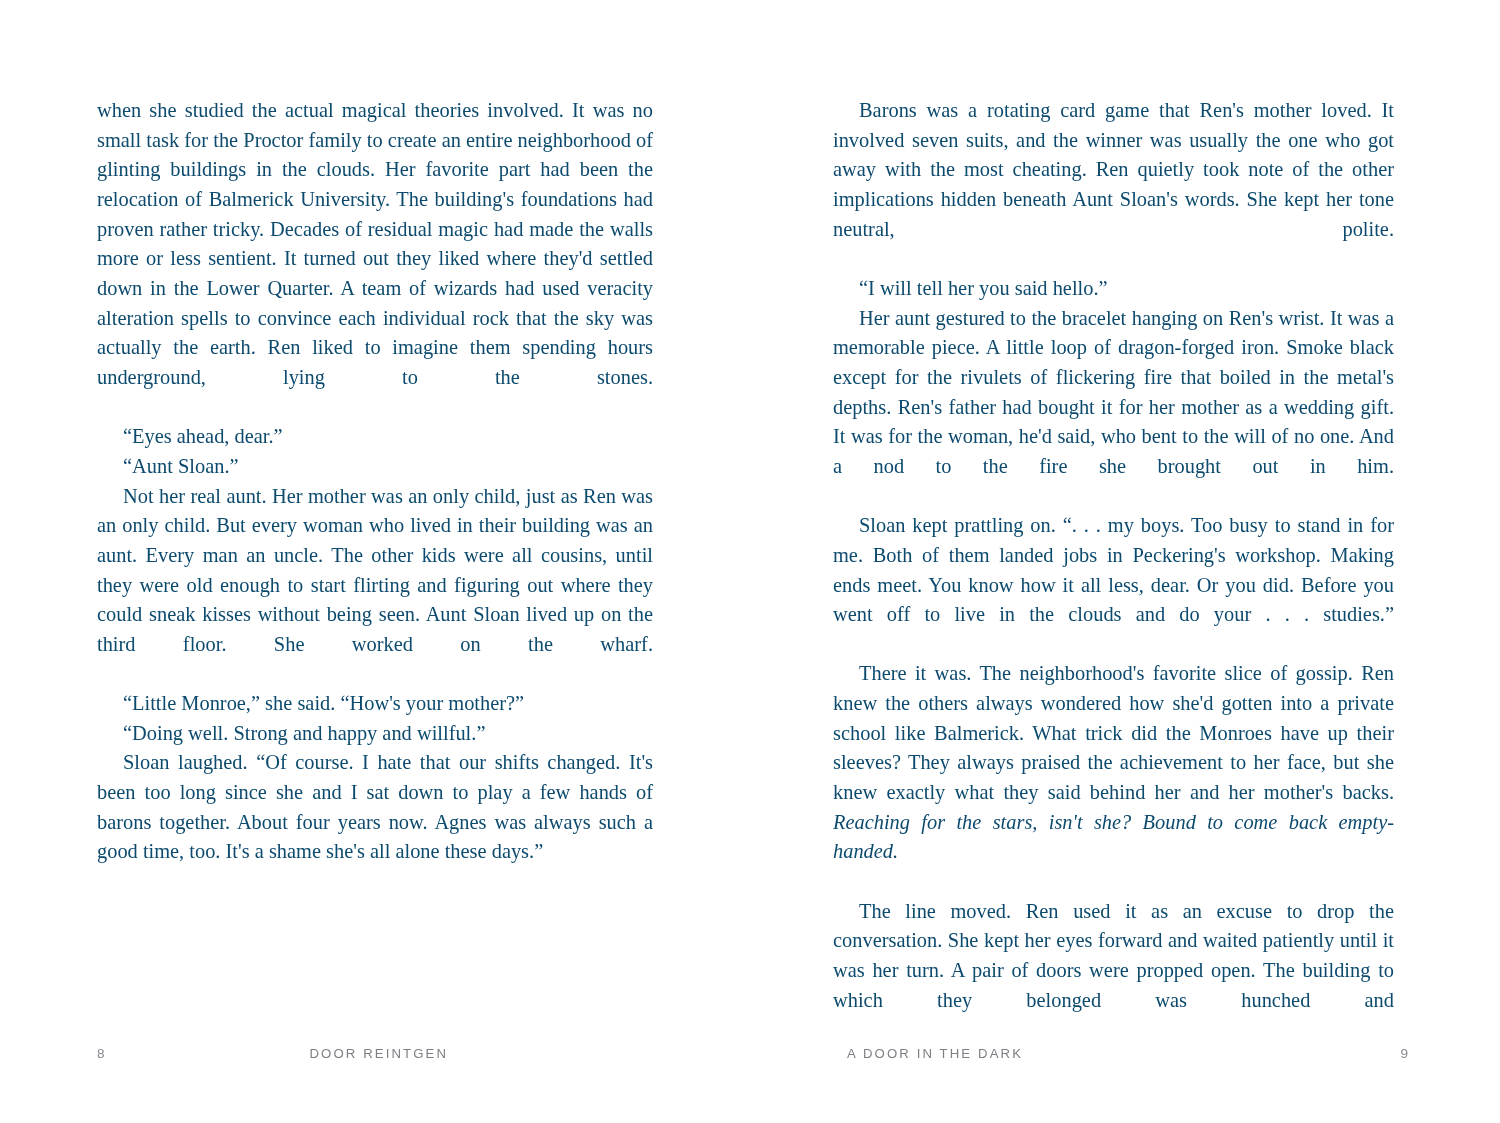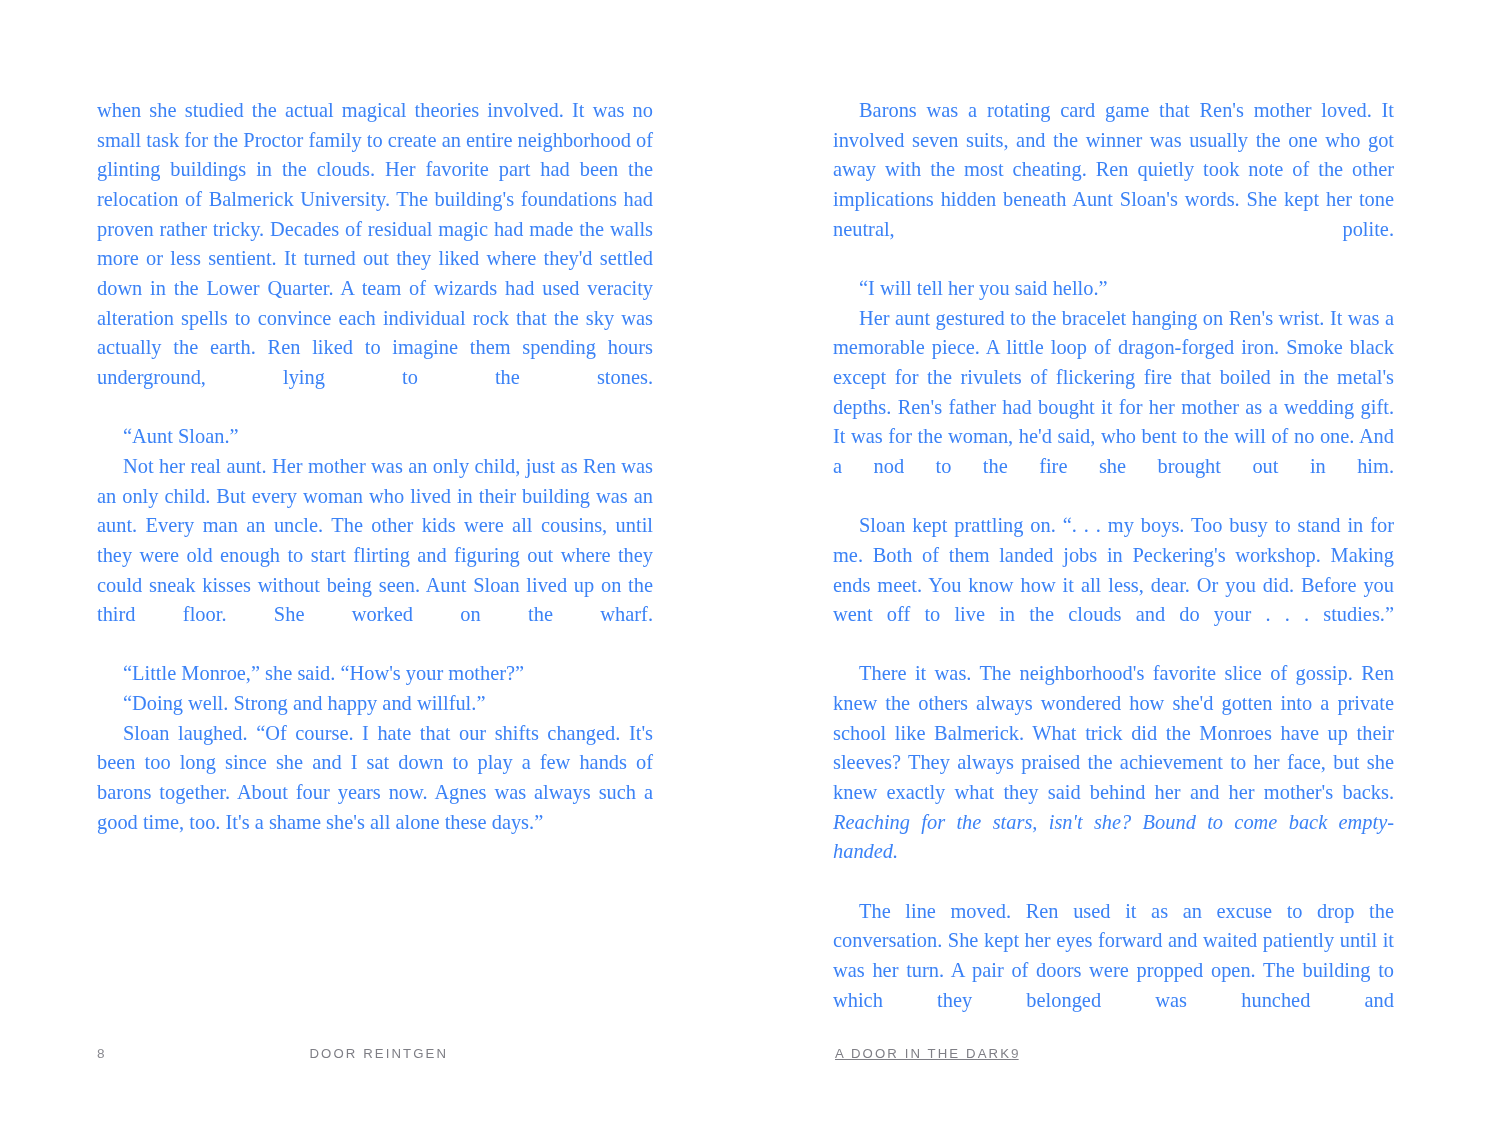--- a/index.html
+++ b/index.html
@@ -31,21 +31,21 @@
   .page-left  { width: 750px; }
   .page-right { width: 750px; }
 
   .textblock {
     position: absolute;
     top: 96px;
     font-size: 20.4px;
     line-height: 29.65px;
     text-align: justify;
     text-justify: inter-word;
-    color: #3b82f6;
+    color: #0c4a6e;
     -webkit-font-smoothing: antialiased;
   }
   .page-left .textblock {
     left: 97px;
     width: 556px;
   }
   .page-right .textblock {
     left: 833px;
     width: 561px;
     margin-left: -750px; 
@@ -77,44 +77,44 @@
     letter-spacing: 2.0px;
     color: #7e7e85;
     white-space: nowrap;
   }
   .page-left .footer-row {
     left: 97px;
     width: 556px;
     justify-content: space-between;
   }
   .page-right .footer-row {
-    left: 85px;
+    left: 97px;
     width: 561px;
-    justify-content: flex-start;
-    text-decoration: underline;
+    justify-content: space-between;
   }
   .folio {
     letter-spacing: 0;
     font-size: 13.6px;
     color: #8a8a90;
   }
   .running-head {
     letter-spacing: 2.1px;
   }
 </style>
 </head>
 <body>
 
 <div class="spread">
 
   <div class="page page-left">
 
     <div class="textblock">
       <p class="force-justify">when she studied the actual magical theories involved. It was no small task for the Proctor family to create an entire neighborhood of glinting buildings in the clouds. Her favorite part had been the relocation of Balmerick University. The building's foundations had proven rather tricky. Decades of residual magic had made the walls more or less sentient. It turned out they liked where they'd settled down in the Lower Quarter. A team of wizards had used veracity alteration spells to convince each individual rock that the sky was actually the earth. Ren liked to imagine them spending hours underground, lying to the stones.</p>
 
+      <p class="indent">“Eyes ahead, dear.”</p>
 
 
       <p class="indent">“Aunt Sloan.”</p>
 
       <p class="indent force-justify">Not her real aunt. Her mother was an only child, just as Ren was an only child. But every woman who lived in their building was an aunt. Every man an uncle. The other kids were all cousins, until they were old enough to start flirting and figuring out where they could sneak kisses without being seen. Aunt Sloan lived up on the third floor. She worked on the wharf.</p>
 
       <p class="indent">“Little Monroe,” she said. “How's your mother?”</p>
 
       <p class="indent">“Doing well. Strong and happy and willful.”</p>
 

